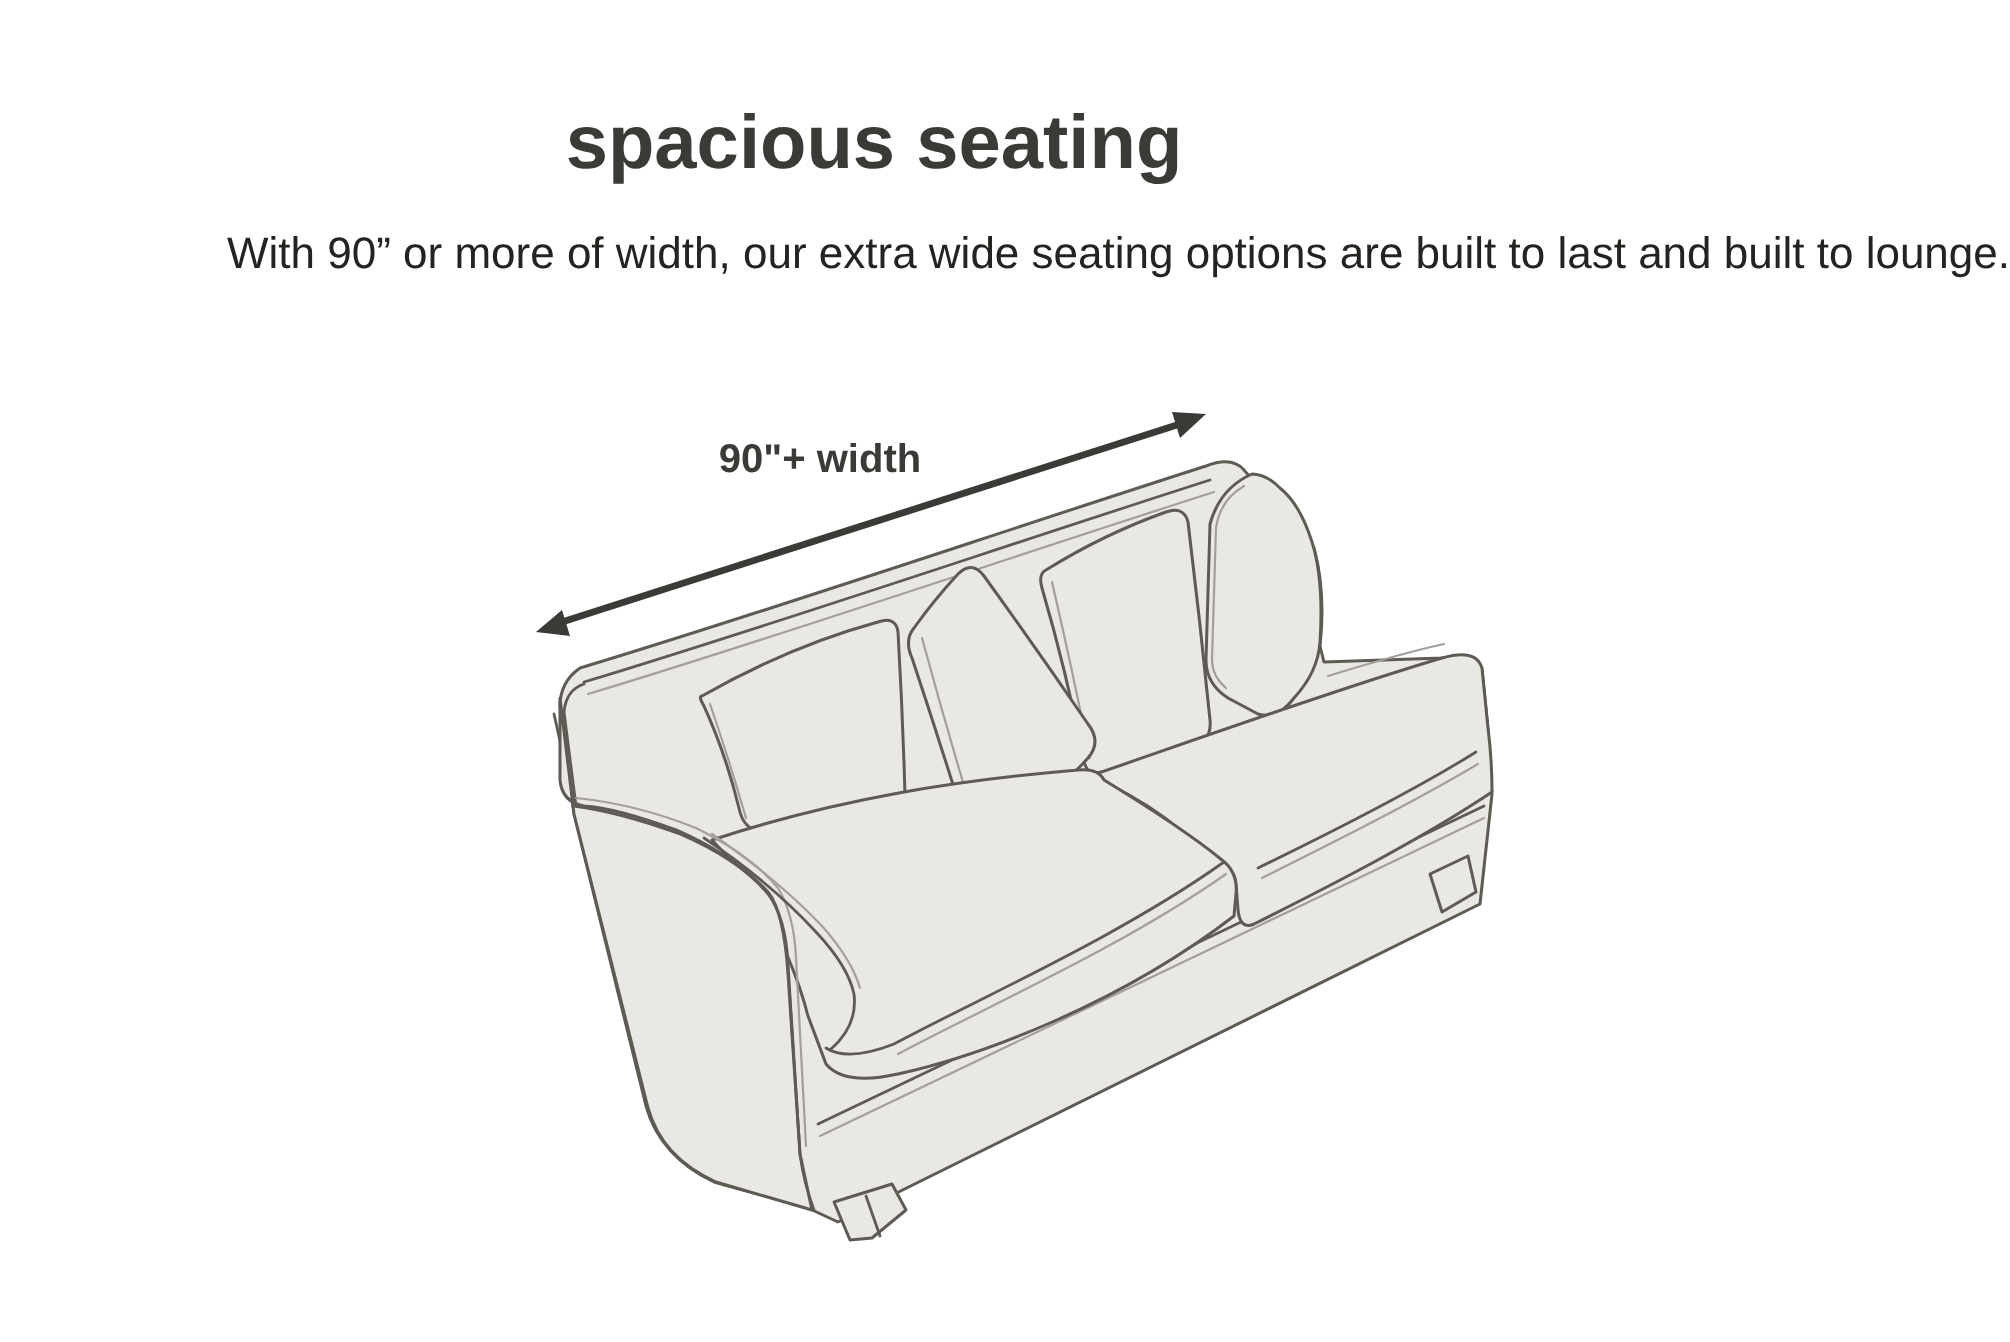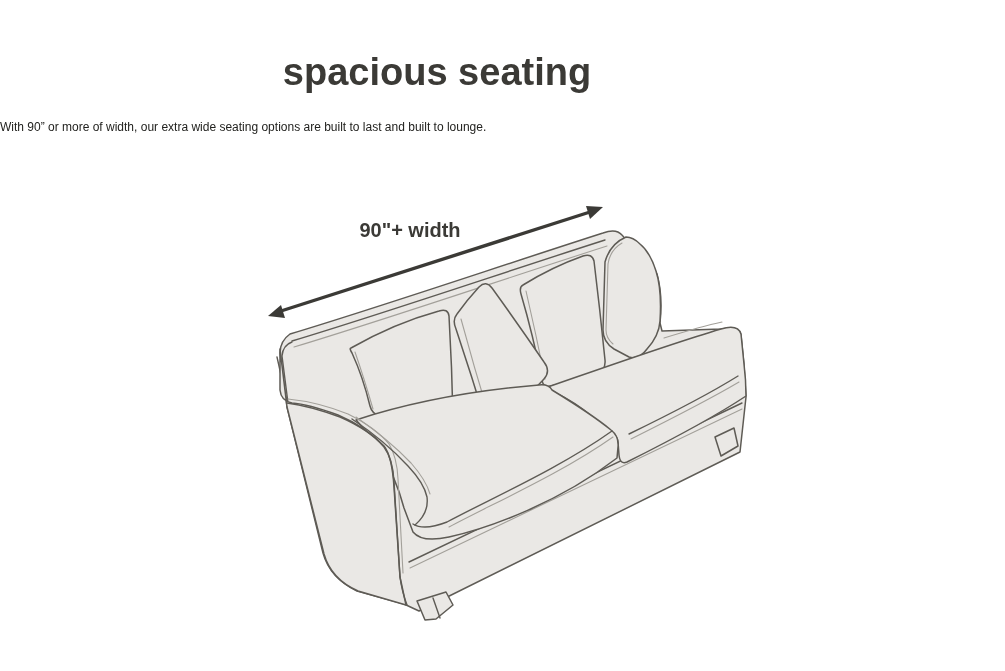--- a/index.html
+++ b/index.html
@@ -4,22 +4,22 @@
 <style>
   :root{
     --c-background:#ffffff; --c-sofa_fill:#eae8e5; --c-outline:#5e5b55;
     --c-piping:#a3a09a; --c-arrow:#3b3a36; --c-title_text:#3b3a36; --c-body_text:#232320;
   }
   html,body{margin:0;padding:0;}
   body{background:#fff;font-family:"Liberation Sans",sans-serif;}
   .stage{position:relative;width:1005px;height:671px;background:var(--c-background);overflow:hidden;}
   .title{position:absolute;top:53px;left:0;width:874px;text-align:center;
          font-size:38px;font-weight:bold;color:var(--c-title_text);letter-spacing:0;line-height:1;}
-  .desc{position:absolute;top:114px;left:0;width:1005px;text-align:left;
-        font-size:12px;line-height:26px;color:var(--c-body_text);}
+  .desc{position:absolute;top:114px;left:0;width:1005px;text-align:right;
+        font-size:22px;line-height:26px;color:var(--c-body_text);}
   .dim-label{position:absolute;top:218px;left:110px;width:600px;text-align:center;
              font-size:20px;line-height:24px;font-weight:bold;color:var(--c-title_text);}
   svg{position:absolute;top:0;left:0;}
   .sofa-fill{fill:var(--c-sofa_fill);stroke:var(--c-outline);stroke-width:1.5;stroke-linejoin:round;}
   .ln{fill:none;stroke:var(--c-outline);stroke-width:1.4;stroke-linecap:round;}
   .pp{fill:none;stroke:var(--c-piping);stroke-width:1.1;stroke-linecap:round;}
   .arrow-line{stroke:var(--c-arrow);stroke-width:3.4;fill:none;}
   .arrow-head{fill:var(--c-arrow);stroke:none;}
 </style>
 </head>

